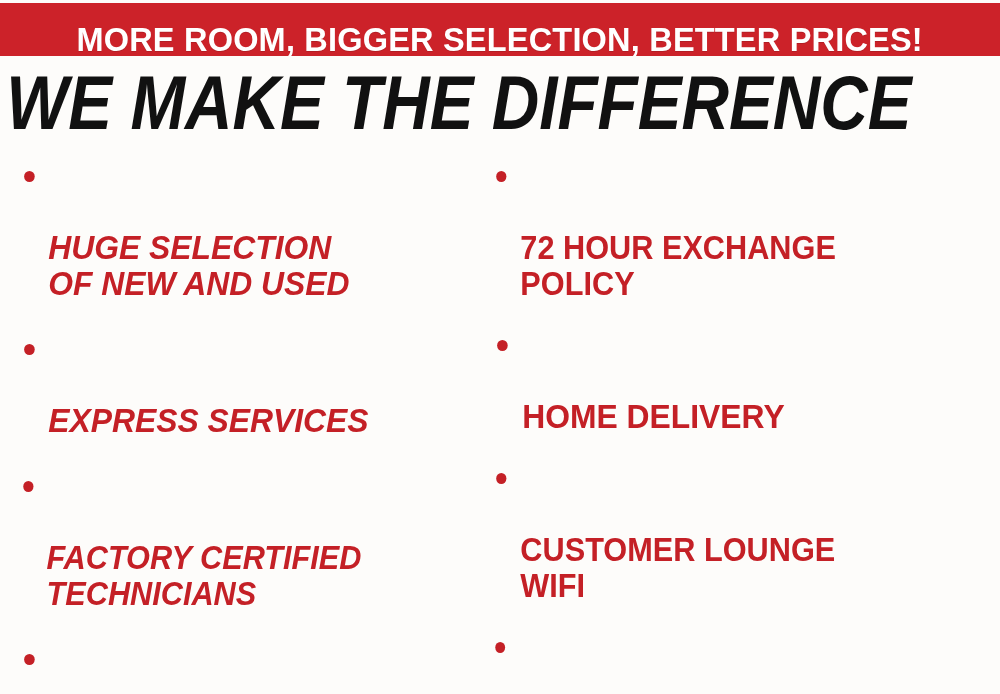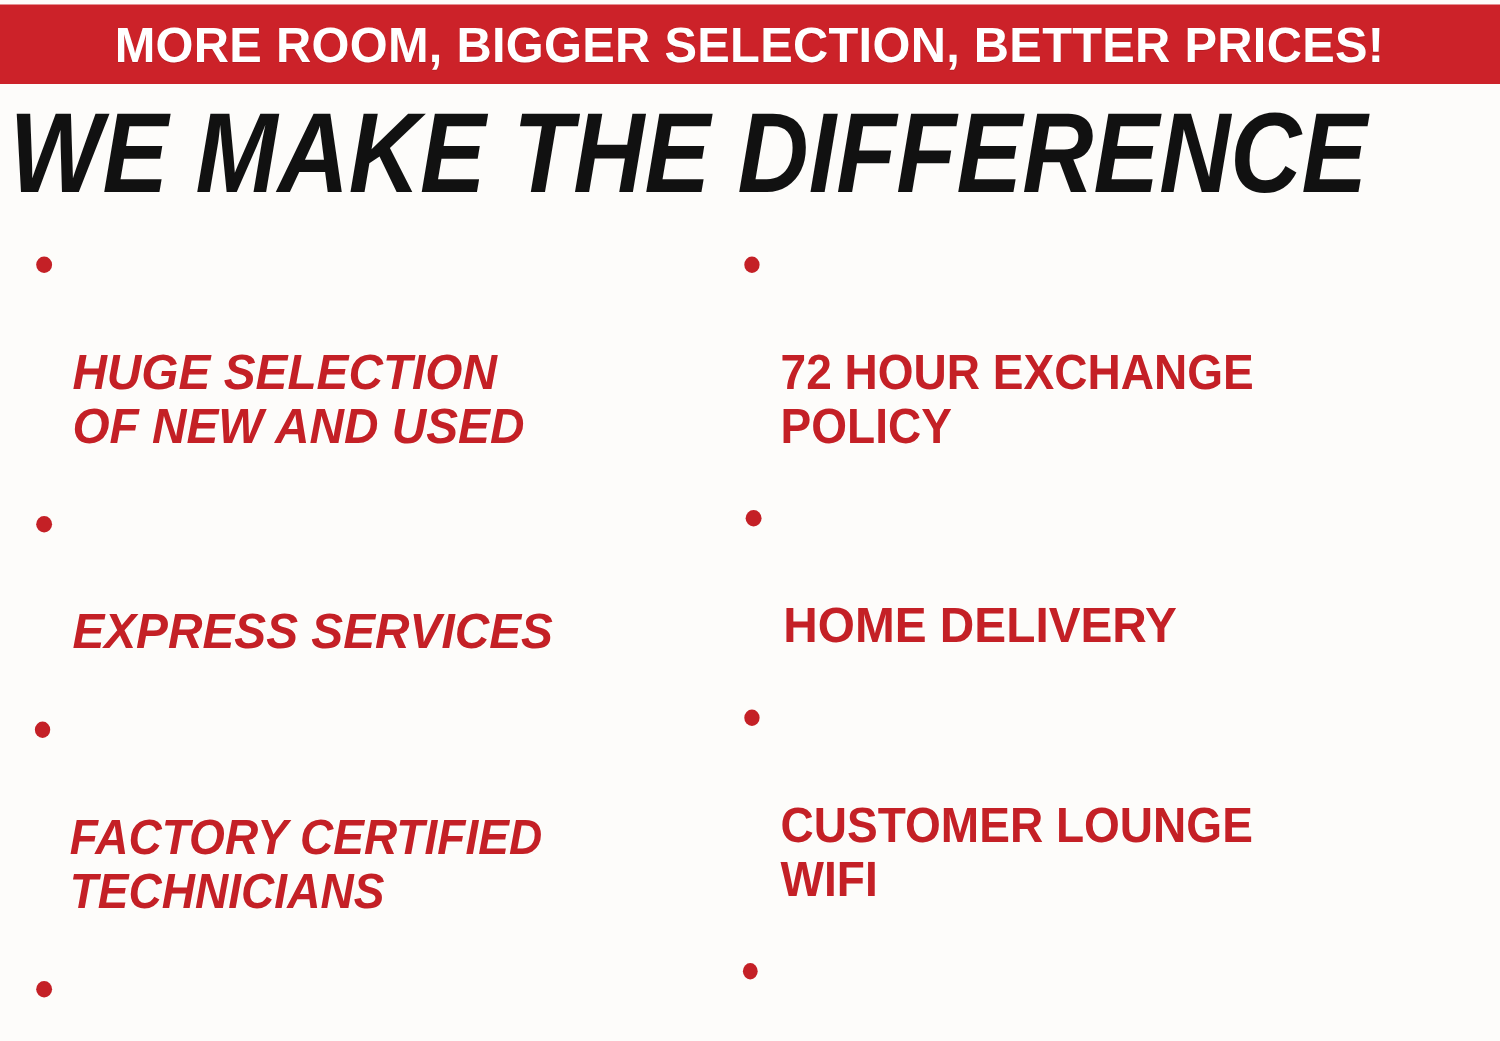--- a/index.html
+++ b/index.html
@@ -24,21 +24,21 @@
 
   
   .banner {
     position: absolute;
     left: 0;
     top: 3px;
     width: 1000px;
     height: 53px;
     background: #cc2229;
     display: flex;
-    align-items: center;
+    align-items: flex-end;
     justify-content: center;
     overflow: hidden;
   }
   .banner-text {
     color: #ffffff;
     font-family: "Liberation Sans", sans-serif;
     font-weight: bold;
     font-size: 33px;
     line-height: 33px;
     letter-spacing: 0.2px;

